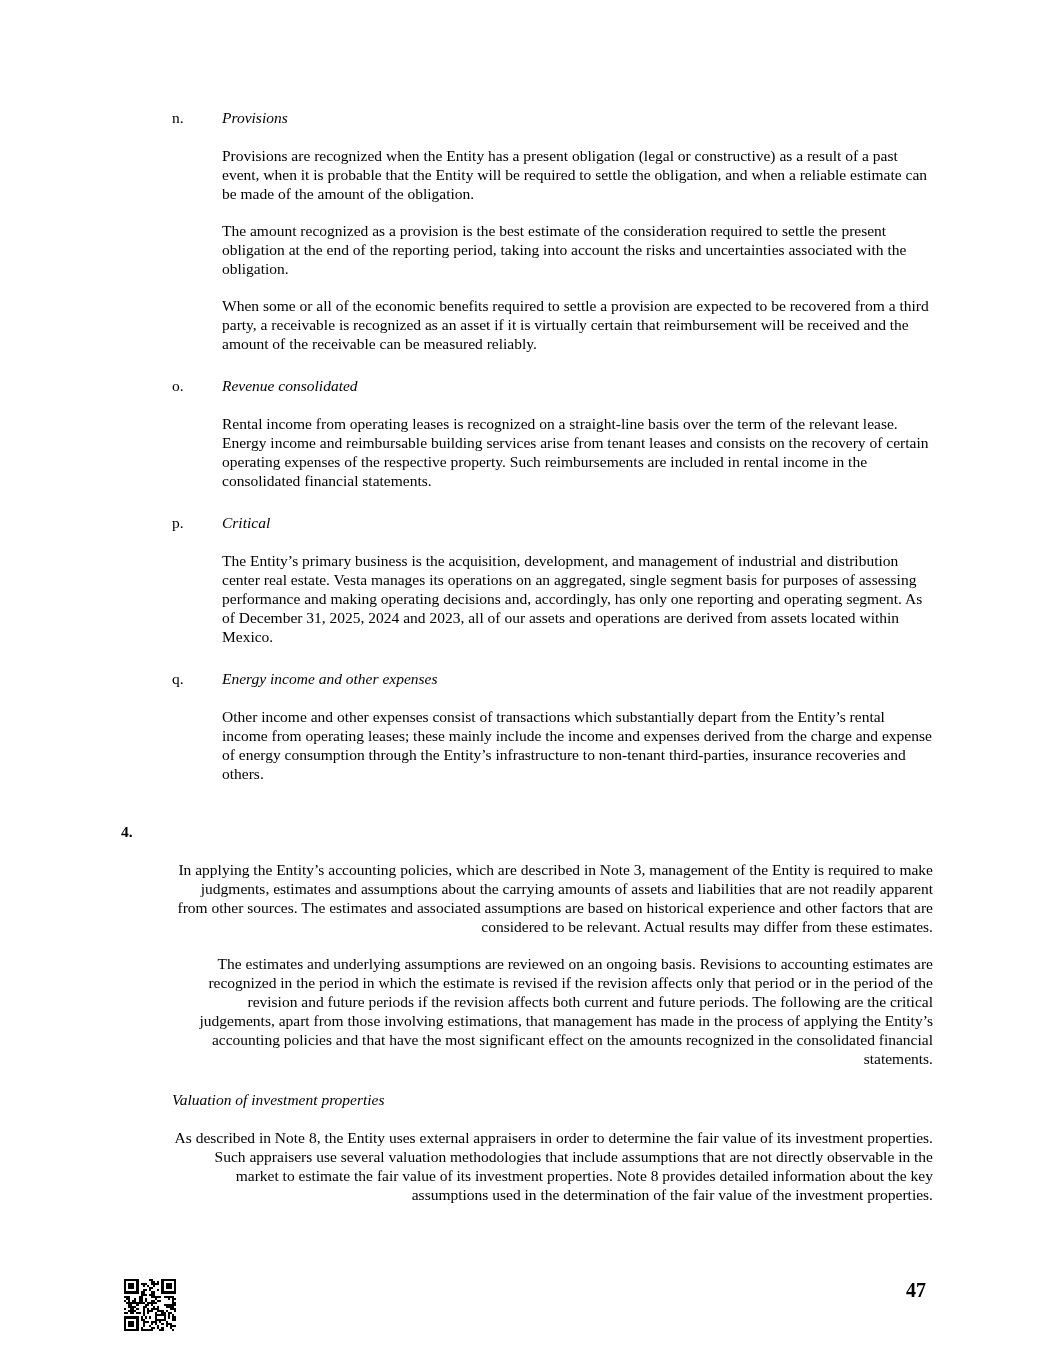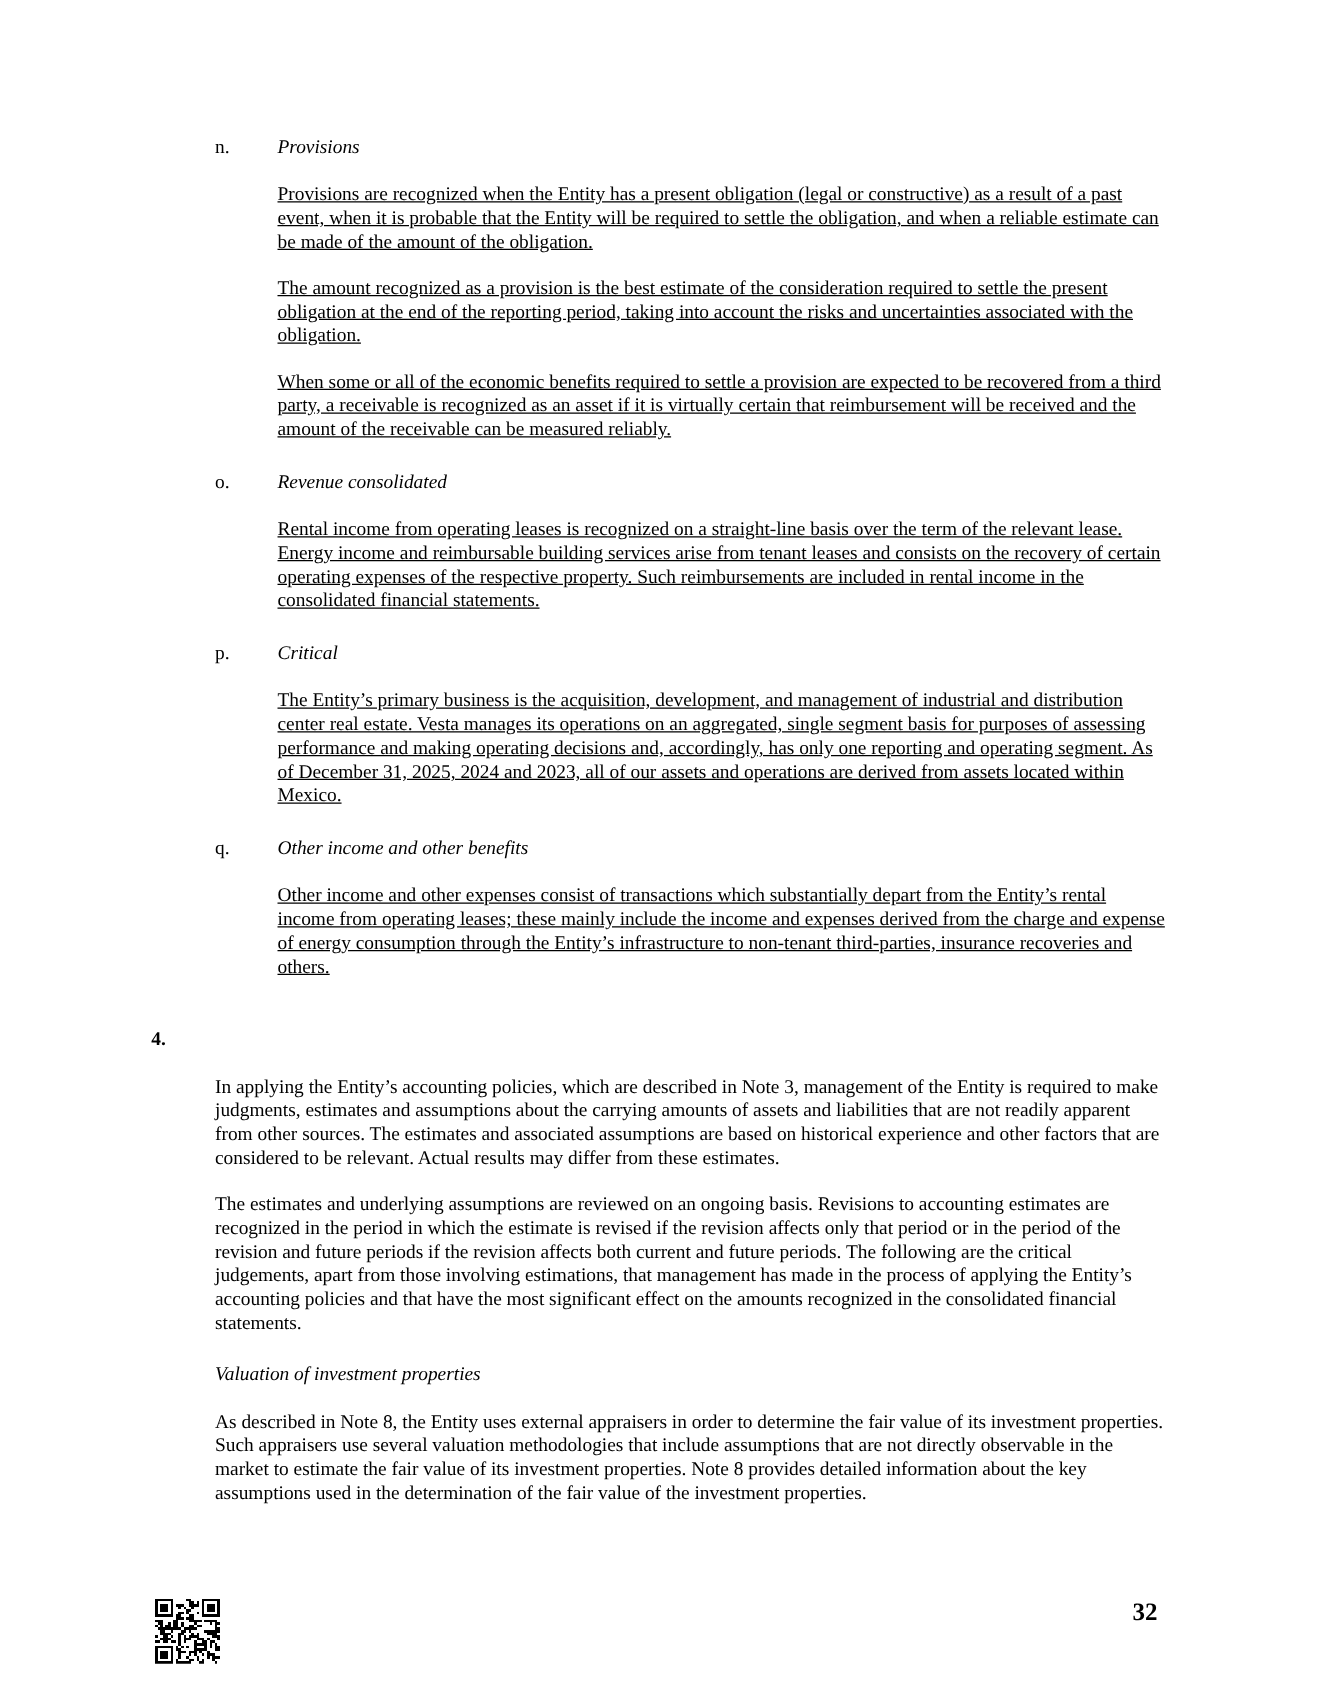--- a/index.html
+++ b/index.html
@@ -29,34 +29,34 @@
     padding-left: 51px;
   }
   .sub-head.first { margin-top: 0; }
   .sub-marker { width: 50px; flex: none; font-weight: normal; }
   .sub-title {
     font-size: 15.5px;
     font-weight: normal;
     font-style: italic;
     line-height: 19px;
   }
-  .sub-p { margin: 0 0 18px 101px; text-decoration: underline; }
+  .sub-p { margin: 0 0 18px 101px; }
   
   .sec-head {
     display: flex;
     margin-top: 39px;
     margin-bottom: 19px;
   }
   .sec-marker { width: 51px; flex: none; font-weight: bold; }
   .sec-title {
     font-size: 15.5px;
     font-weight: bold;
     line-height: 19px;
   }
-  .sec-p { margin: 0 0 18px 51px; }
+  .sec-p { margin: 0 0 18px 51px; text-align: right; }
   .sec-subheading {
     font-size: 15.5px;
     font-weight: normal;
     font-style: italic;
     line-height: 19px;
     margin: 22px 0 19px 51px;
   }
   
   .qr {
     position: absolute;
@@ -96,21 +96,21 @@
     <p class="sub-p">Rental income from operating leases is recognized on a straight-line basis over the term of the relevant lease. Energy income and reimbursable building services arise from tenant leases and consists on the recovery of certain operating expenses of the respective property. Such reimbursements are included in rental income in the consolidated financial statements.</p>
 
     <div class="sub-head">
       <span class="sub-marker">p.</span>
       <h3 class="sub-title">Critical</h3>
     </div>
     <p class="sub-p">The Entity’s primary business is the acquisition, development, and management of industrial and distribution center real estate. Vesta manages its operations on an aggregated, single segment basis for purposes of assessing performance and making operating decisions and, accordingly, has only one reporting and operating segment. As of December 31, 2025, 2024 and 2023, all of our assets and operations are derived from assets located within Mexico.</p>
 
     <div class="sub-head">
       <span class="sub-marker">q.</span>
-      <h3 class="sub-title">Other income and other benefits</h3>
+      <h3 class="sub-title">Energy income and other expenses</h3>
     </div>
     <p class="sub-p">Other income and other expenses consist of transactions which substantially depart from the Entity’s rental income from operating leases; these mainly include the income and expenses derived from the charge and expense of energy consumption through the Entity’s infrastructure to non-tenant third-parties, insurance recoveries and others.</p>
 
     <div class="sec-head">
       <span class="sec-marker">4.</span>
     </div>
     <p class="sec-p">In applying the Entity’s accounting policies, which are described in Note 3, management of the Entity is required to make judgments, estimates and assumptions about the carrying amounts of assets and liabilities that are not readily apparent from other sources. The estimates and associated assumptions are based on historical experience and other factors that are considered to be relevant. Actual results may differ from these estimates.</p>
     <p class="sec-p">The estimates and underlying assumptions are reviewed on an ongoing basis. Revisions to accounting estimates are recognized in the period in which the estimate is revised if the revision affects only that period or in the period of the revision and future periods if the revision affects both current and future periods. The following are the critical judgements, apart from those involving estimations, that management has made in the process of applying the Entity’s accounting policies and that have the most significant effect on the amounts recognized in the consolidated financial statements.</p>
 
     <h3 class="sec-subheading">Valuation of investment properties</h3>
@@ -333,14 +333,14 @@
         <rect x="18" y="48" width="2" height="2" fill="#000"></rect>
         <rect x="20" y="48" width="2" height="2" fill="#000"></rect>
         <rect x="22" y="48" width="2" height="2" fill="#000"></rect>
         <rect x="24" y="48" width="2" height="2" fill="#000"></rect>
         <rect x="26" y="48" width="2" height="2" fill="#000"></rect>
         <rect x="34" y="48" width="2" height="2" fill="#000"></rect>
         <rect x="36" y="48" width="2" height="2" fill="#000"></rect>
         <rect x="46" y="48" width="2" height="2" fill="#000"></rect>
       </svg>
   </div>
-  <div class="page-number">32</div>
+  <div class="page-number">47</div>
 </div>
 
 </body></html>

